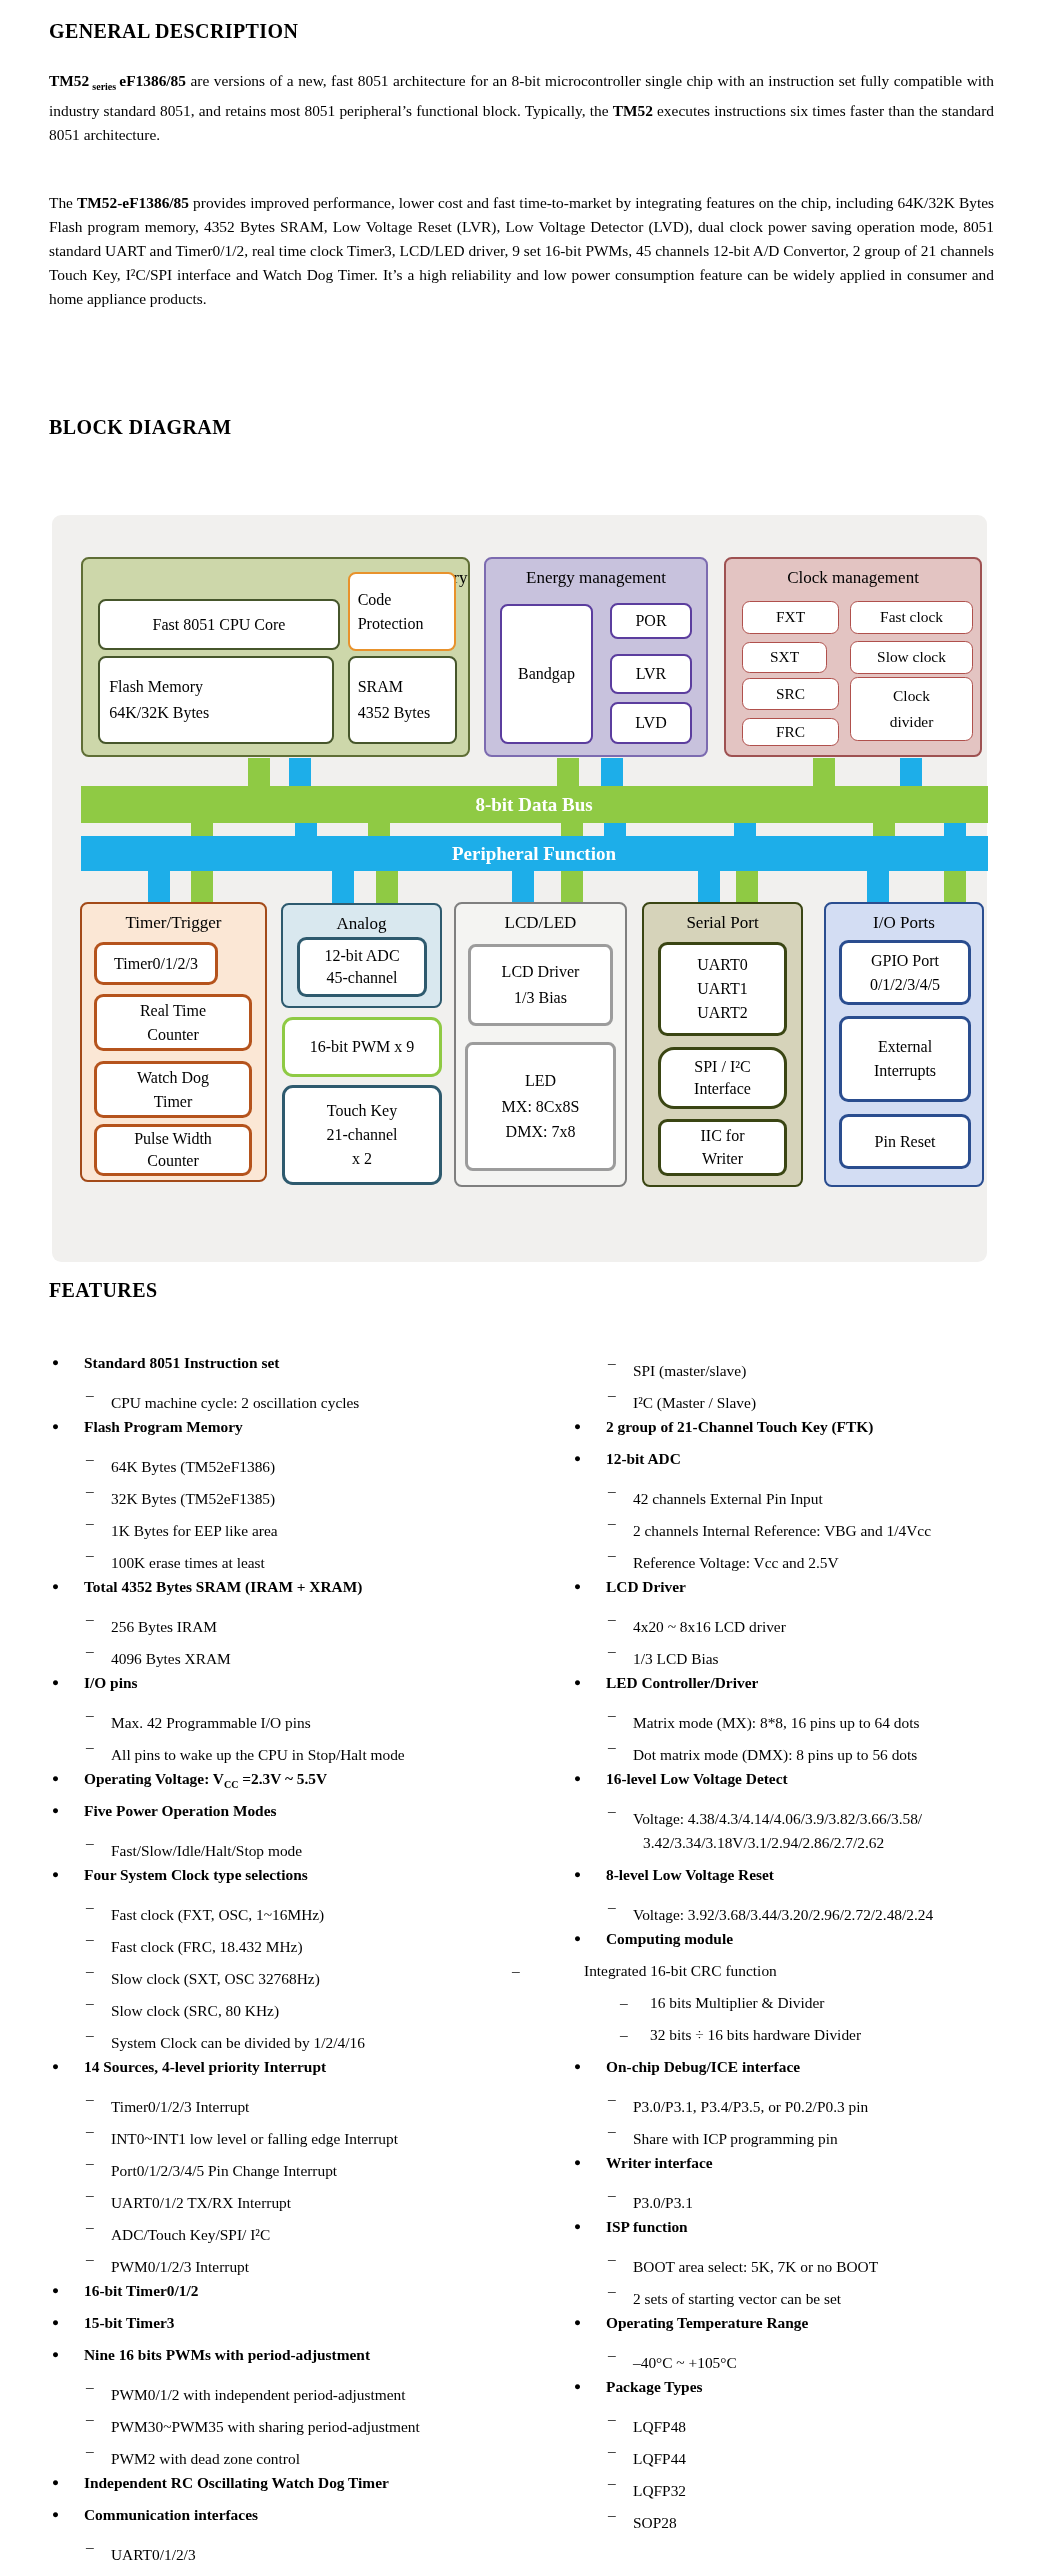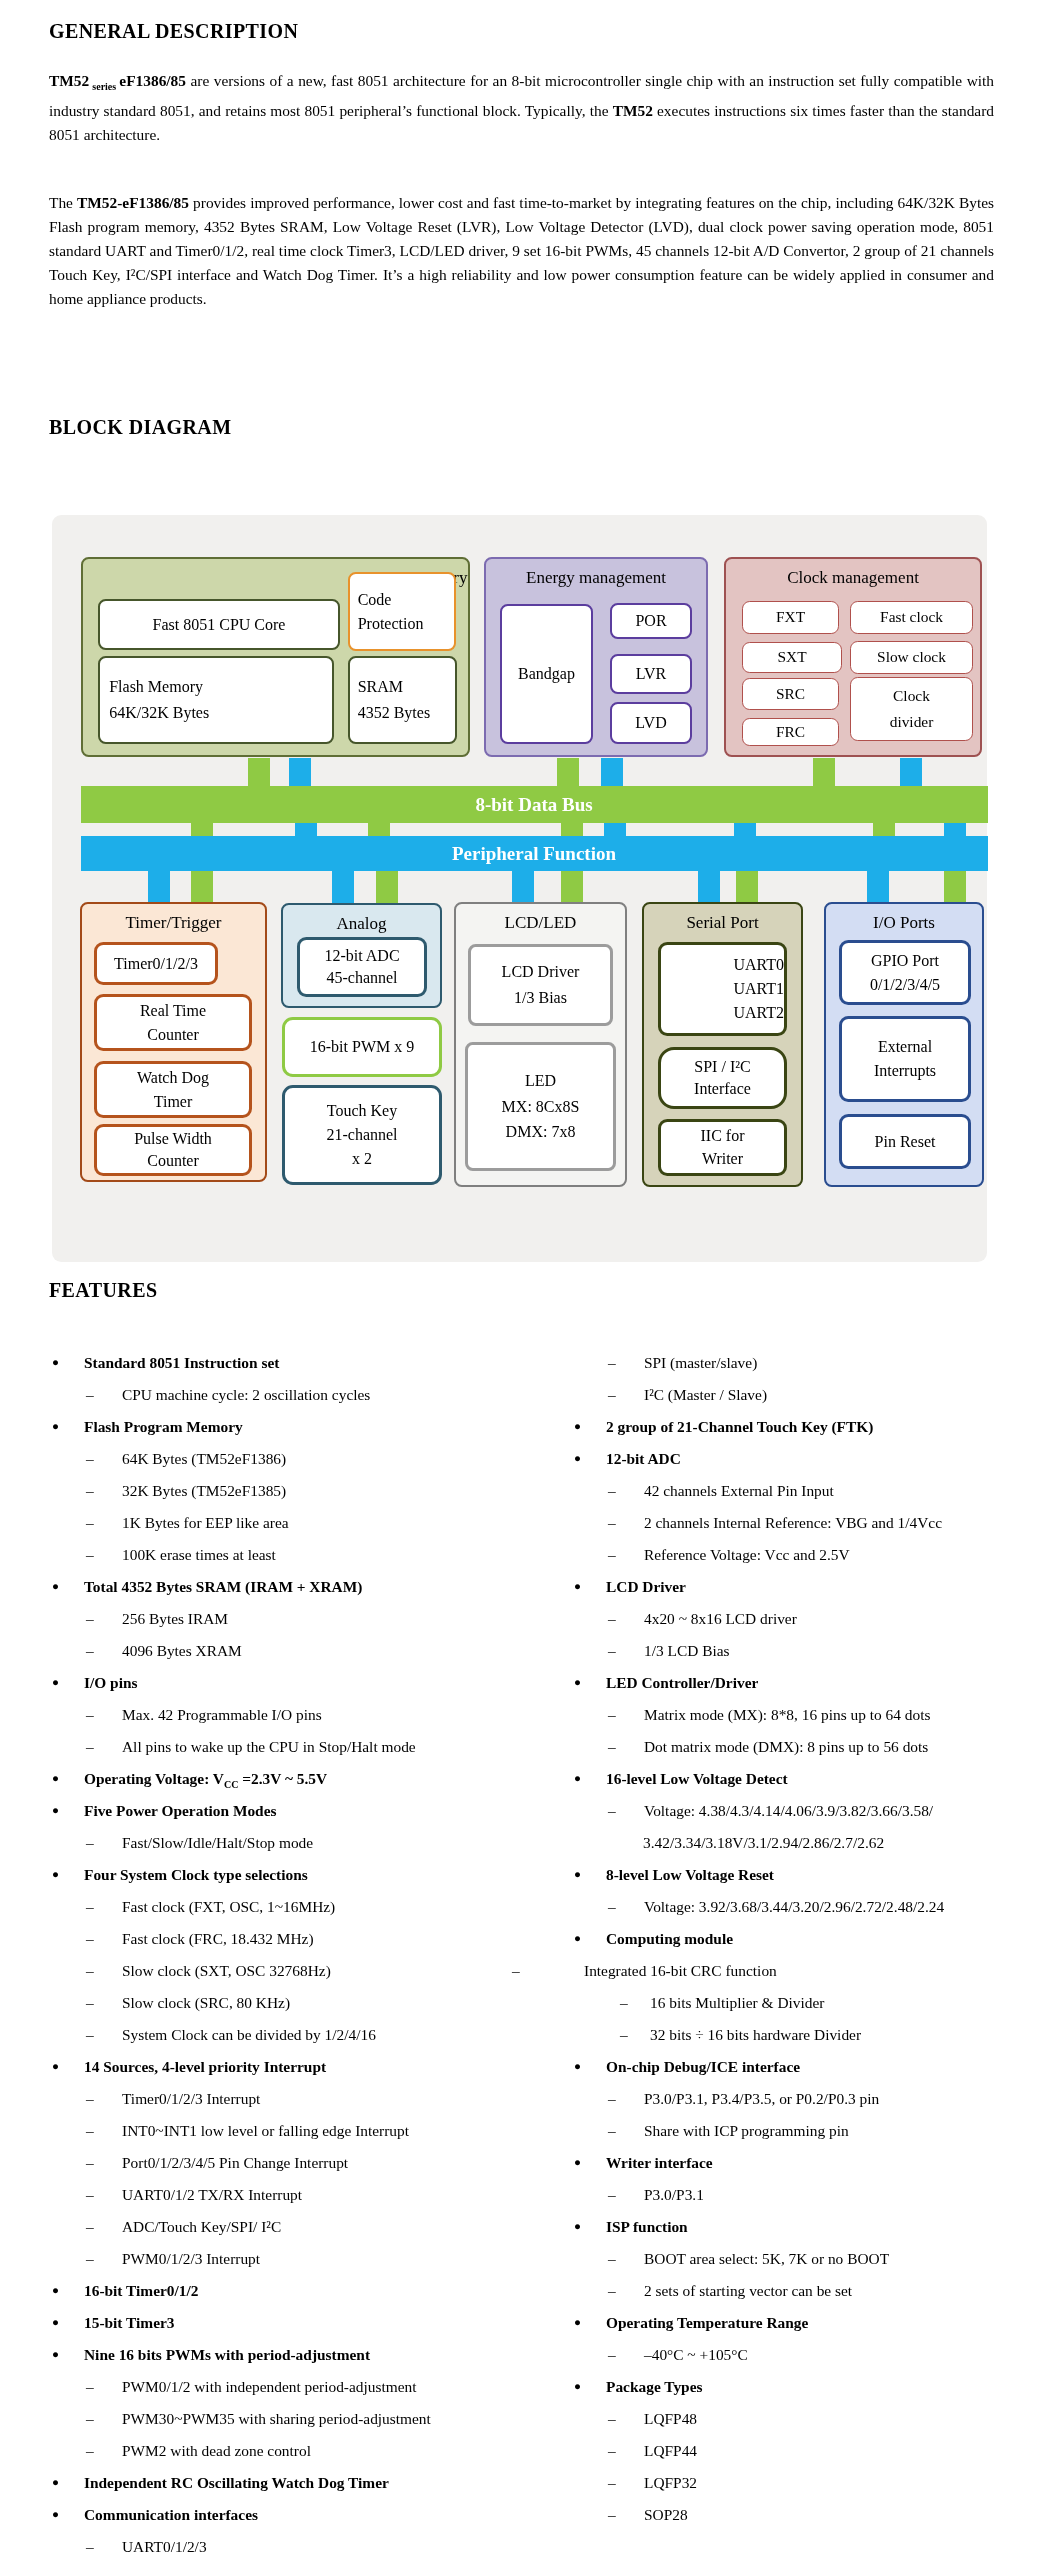--- a/index.html
+++ b/index.html
@@ -44,52 +44,52 @@
   #bx-cpu     {left:46px; top:84px;width:242px;height:51px; border:2.3px solid #46562b;}
   #bx-codeprot{left:296px;top:57px; width:108px;height:79px;border:2.3px solid #e8922c;align-items:flex-start;text-align:left;padding-left:7.7px;line-height:1.45;}
   #bx-flash   {left:46px; top:141px;width:236px;height:88px;border:2.3px solid #46562b;align-items:flex-start;text-align:left;padding-left:9.2px;}
   #bx-sram    {left:296px;top:141px;width:109px;height:88px;border:2.3px solid #46562b;align-items:flex-start;text-align:left;padding-left:7.7px;}
   #bx-bandgap {left:448px;top:89px;width:93px;height:140px;border:2.3px solid #5b3d9e;}
   #bx-por     {left:558px;top:88px;width:82px;height:36px; border:2.3px solid #5b3d9e;}
   #bx-lvr     {left:558px;top:139px;width:82px;height:40px; border:2.3px solid #5b3d9e;}
   #bx-lvd     {left:558px;top:187px;width:82px;height:42px; border:2.3px solid #5b3d9e;}
   #bx-fxt     {left:690px; top:86px;width:97px;height:33px;border:1.5px solid #b0504c;font-size:15.4px;}
   #bx-fastclk {left:798px;top:86px;width:123px;height:33px;border:1.5px solid #b0504c;font-size:15.4px;}
-  #bx-sxt     {left:690px; top:127px;width:100px;height:31px;border:1.5px solid #b0504c;font-size:15.4px;}
+  #bx-sxt     {left:690px; top:127px;width:85px;height:31px;border:1.5px solid #b0504c;font-size:15.4px;}
   #bx-slowclk {left:798px;top:126px;width:123px;height:33px;border:1.5px solid #b0504c;font-size:15.4px;}
   #bx-src     {left:690px; top:163px;width:97px;height:32px;border:1.5px solid #b0504c;font-size:15.4px;}
   #bx-clkdiv  {left:798px;top:162px;width:123px;height:64px;border:1.5px solid #b0504c;font-size:15.4px;line-height:1.7;}
   #bx-frc     {left:690px; top:203px;width:97px;height:28px;border:1.5px solid #b0504c;font-size:15.4px;}
   #bx-t0123   {left:42px;top:427px;width:124px;height:43px;border:3.1px solid #b5531c;border-radius:9.2px;}
   #bx-rtc     {left:42px;top:479px;width:158px;height:57px;border:3.1px solid #b5531c;border-radius:9.2px;line-height:1.45;}
   #bx-wdt     {left:42px;top:546px;width:158px;height:57px;border:3.1px solid #b5531c;border-radius:9.2px;line-height:1.45;}
   #bx-pwc     {left:42px;top:609px;width:158px;height:52px;border:3.1px solid #b5531c;border-radius:9.2px;line-height:1.4;}
   #bx-adc     {left:245px;top:422px;width:130px;height:60px;border:3.1px solid #2e5a6e;border-radius:9.2px;line-height:1.4;}
   #bx-pwm9    {left:230px;top:502px;width:160px;height:60px;border:3.1px solid #8fca44;border-radius:10.8px;}
   #bx-touchkey{left:230px;top:570px;width:160px;height:100px;border:3.1px solid #2e5a6e;border-radius:10.8px;line-height:1.5;}
   #bx-lcddrv  {left:416px;top:429px;width:145px;height:82px;border:3.1px solid #9c9c9c;}
   #bx-led     {left:413px;top:527px;width:151px;height:129px;border:3.1px solid #9c9c9c;line-height:1.6;}
-  #bx-uart    {left:606px;top:427px;width:129px;height:94px;border:3.1px solid #3a4513;border-radius:9.2px;line-height:1.5;align-items:flex-end;}
+  #bx-uart    {left:606px;top:427px;width:129px;height:94px;border:3.1px solid #3a4513;border-radius:9.2px;line-height:1.5;}
   #bx-spi     {left:606px;top:532px;width:129px;height:62px; border:3.1px solid #3a4513;border-radius:16px;line-height:1.4;}
   #bx-iic     {left:606px;top:604px;width:129px;height:57px; border:3.1px solid #3a4513;border-radius:9.2px;line-height:1.4;}
   #bx-gpio    {left:787px;top:425px;width:132px;height:65px; border:3.1px solid #2a4d8f;border-radius:9.2px;line-height:1.45;}
   #bx-extint  {left:787px;top:501px;width:132px;height:86px;border:3.1px solid #2a4d8f;border-radius:9.2px;line-height:1.5;}
   #bx-pinreset{left:787px;top:599px;width:132px;height:55px; border:3.1px solid #2a4d8f;border-radius:9.2px;}
 
   
   .fcol{position:absolute;top:1347px;}
   #feat-left {left:52px; width:512px;}
   #feat-right{left:574px;width:462px;}
   .frow{position:relative;height:32px;font-size:15.4px;line-height:32px;white-space:nowrap;}
   .frow .marker{position:absolute;top:0;line-height:32px;}
   .frow .ftext{position:absolute;top:0;line-height:32px;}
   .frow.bullet .marker{left:0;font-size:11.6px;}
   .frow.bullet .ftext{left:32px;font-weight:bold;}
   .frow.dash .marker{left:34px;}
-  .frow.dash .ftext{left:70px;}
+  .frow.dash .ftext{left:59px;margin-top:8px;}
   .frow.cont .ftext{left:69px;}
   .frow.dashout .marker{left:-62px;}
   .frow.dashout .ftext{left:10px;}
   .frow.dash2 .marker{left:46px;}
   .frow.dash2 .ftext{left:76px;}
 </style>
 </head>
 <body>
 
 <div class="page">

